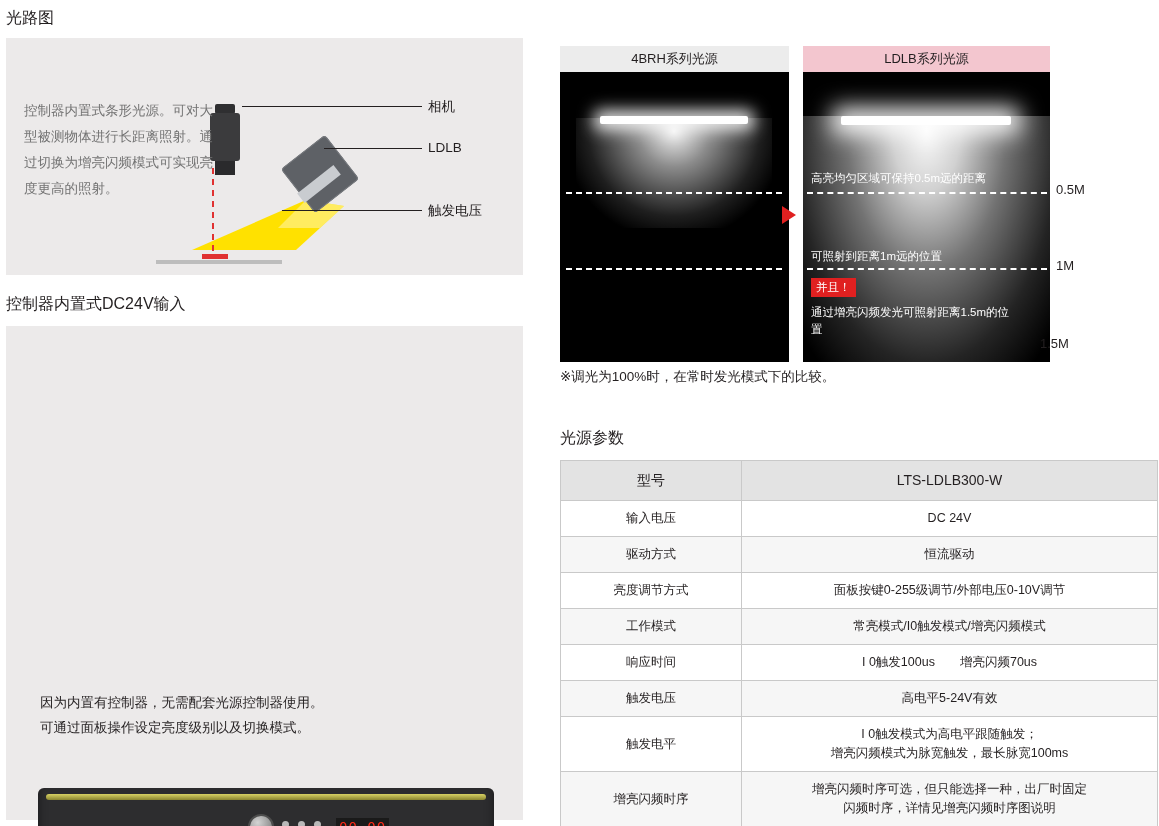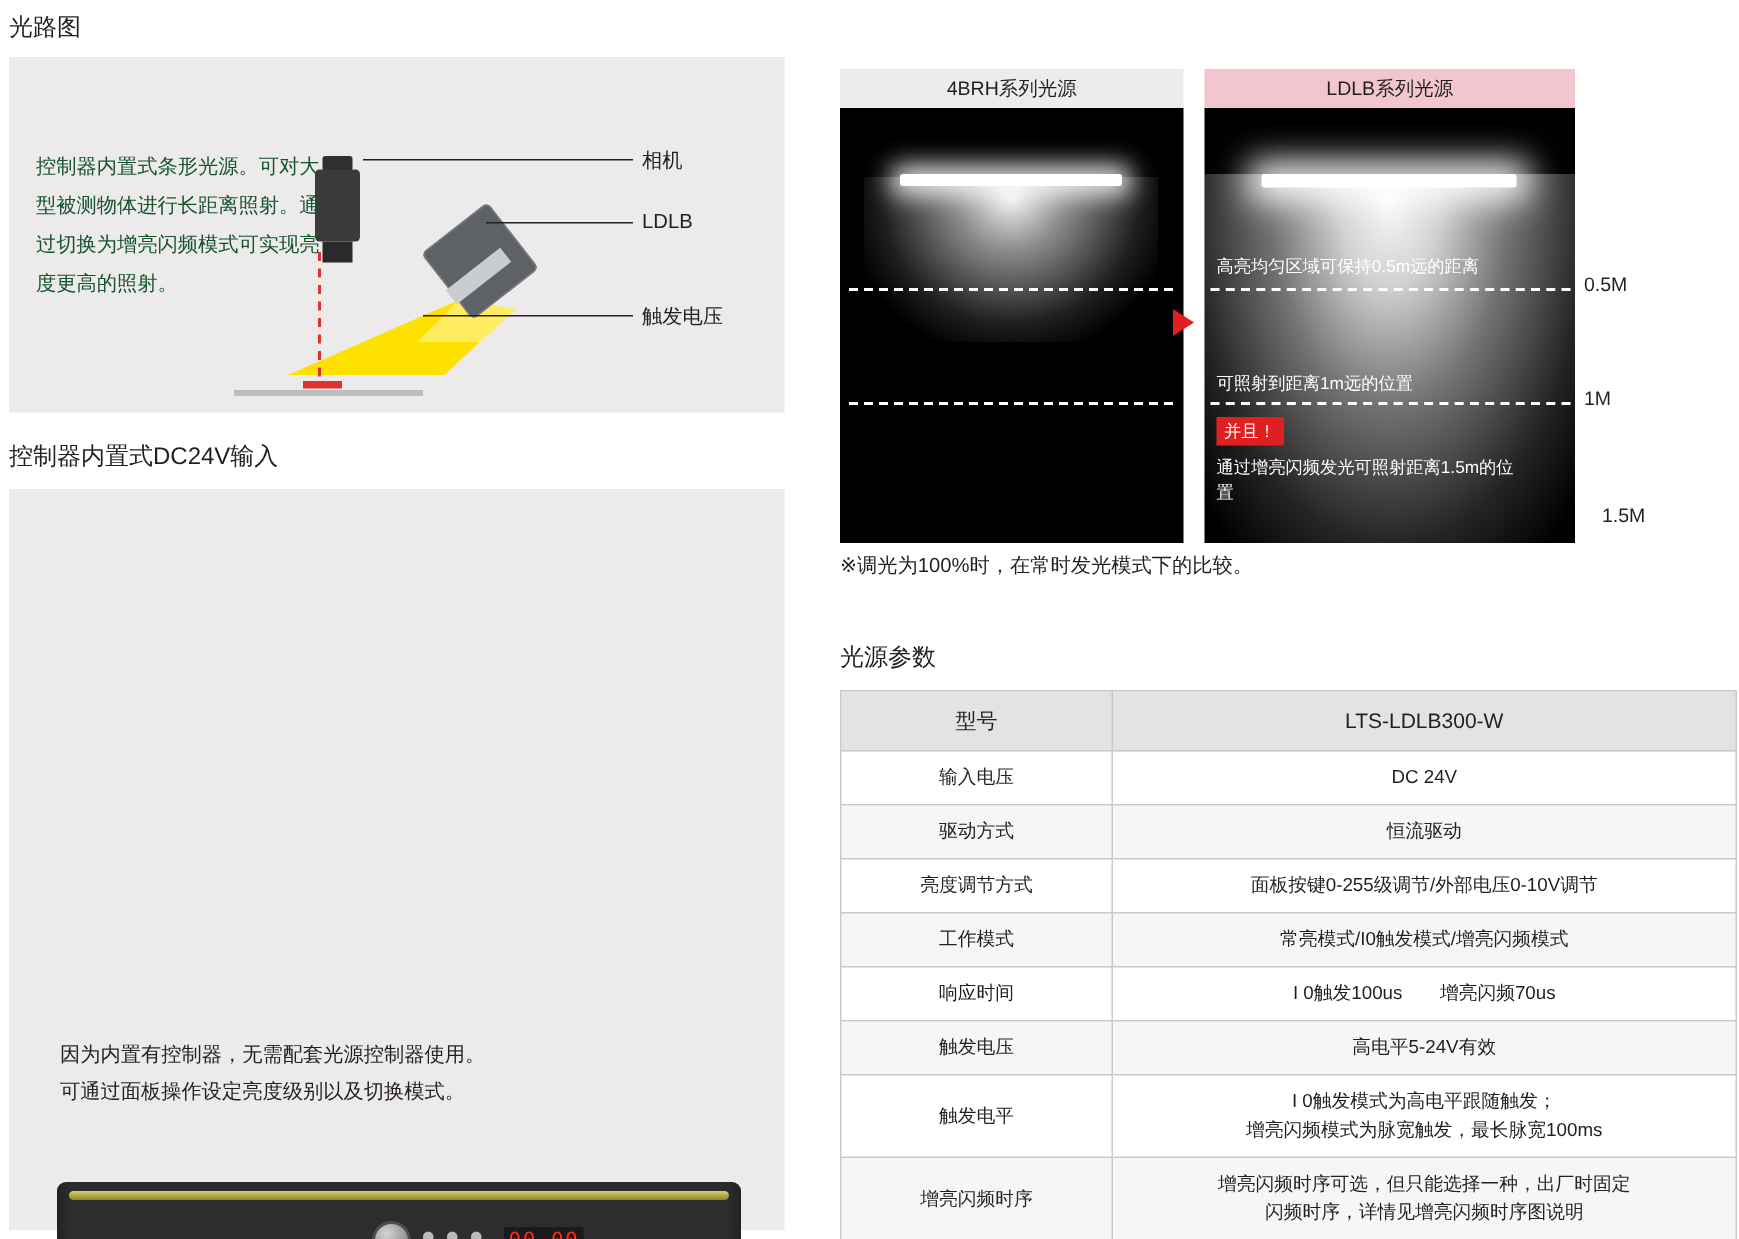--- a/index.html
+++ b/index.html
@@ -19,21 +19,21 @@
   .sec-title{font-size:16px;color:#231f20;}
 
   #optical-title{position:absolute;left:6px;top:8px;}
 
   .optical-box{
     position:absolute;left:6px;top:38px;width:517px;height:237px;
     background:#eceaea;
   }
   .optical-text{
     position:absolute;left:18px;top:60px;width:190px;
-    font-size:13.5px;line-height:26px;color:#14532d;
+    font-size:13.5px;line-height:26px;color:#737373;
   }
 
   
   .cam-body{position:absolute;left:204px;top:75px;width:30px;height:48px;background:#3b3b3d;border-radius:3px;}
   .cam-top{position:absolute;left:209px;top:66px;width:20px;height:10px;background:#2f2f31;border-radius:2px;}
   .cam-lens{position:absolute;left:209px;top:123px;width:20px;height:14px;background:#2a2a2c;}
   .lds-body{
     position:absolute;left:286px;top:108px;width:56px;height:56px;background:#5e6166;
     transform:rotate(-38deg);border-radius:4px;
     box-shadow:inset 0 0 0 1px #797c80;
@@ -229,21 +229,21 @@
       <div class="ph-text" style="left:8px;top:98px;">高亮均匀区域可保持0.5m远的距离</div>
       <div class="dash" style="left:4px;top:120px;width:240px;"></div>
       <div class="ph-text" style="left:8px;top:176px;">可照射到距离1m远的位置</div>
       <div class="dash" style="left:4px;top:196px;width:240px;"></div>
       <div class="red-tag" style="left:8px;top:206px;">并且！</div>
       <div class="ph-text" style="left:8px;top:232px;width:200px;">通过增亮闪频发光可照射距离1.5m的位置</div>
     </div>
 
     <div class="scale-lbl" style="left:496px;top:182px;">0.5M</div>
     <div class="scale-lbl" style="left:496px;top:258px;">1M</div>
-    <div class="scale-lbl" style="left:508px;top:336px;">1.5M</div>
+    <div class="scale-lbl" style="left:480px;top:336px;">1.5M</div>
 
     <div id="flash-note">※调光为100%时，在常时发光模式下的比较。</div>
 
     <div id="param-title">光源参数</div>
 
     <table class="params">
       <tbody>
         <tr class="head">
           <td class="k">型号</td>
           <td>LTS-LDLB300-W</td>

